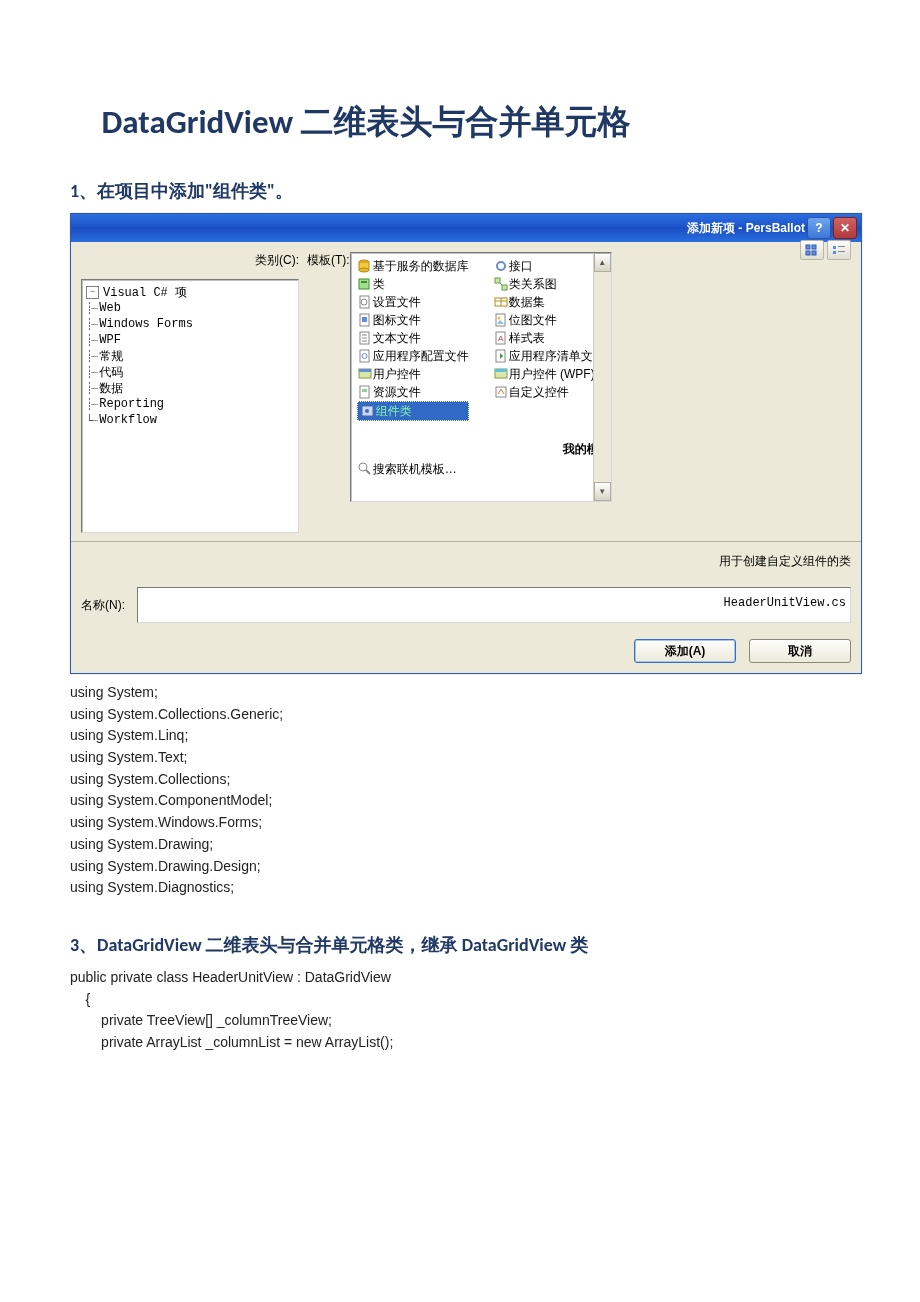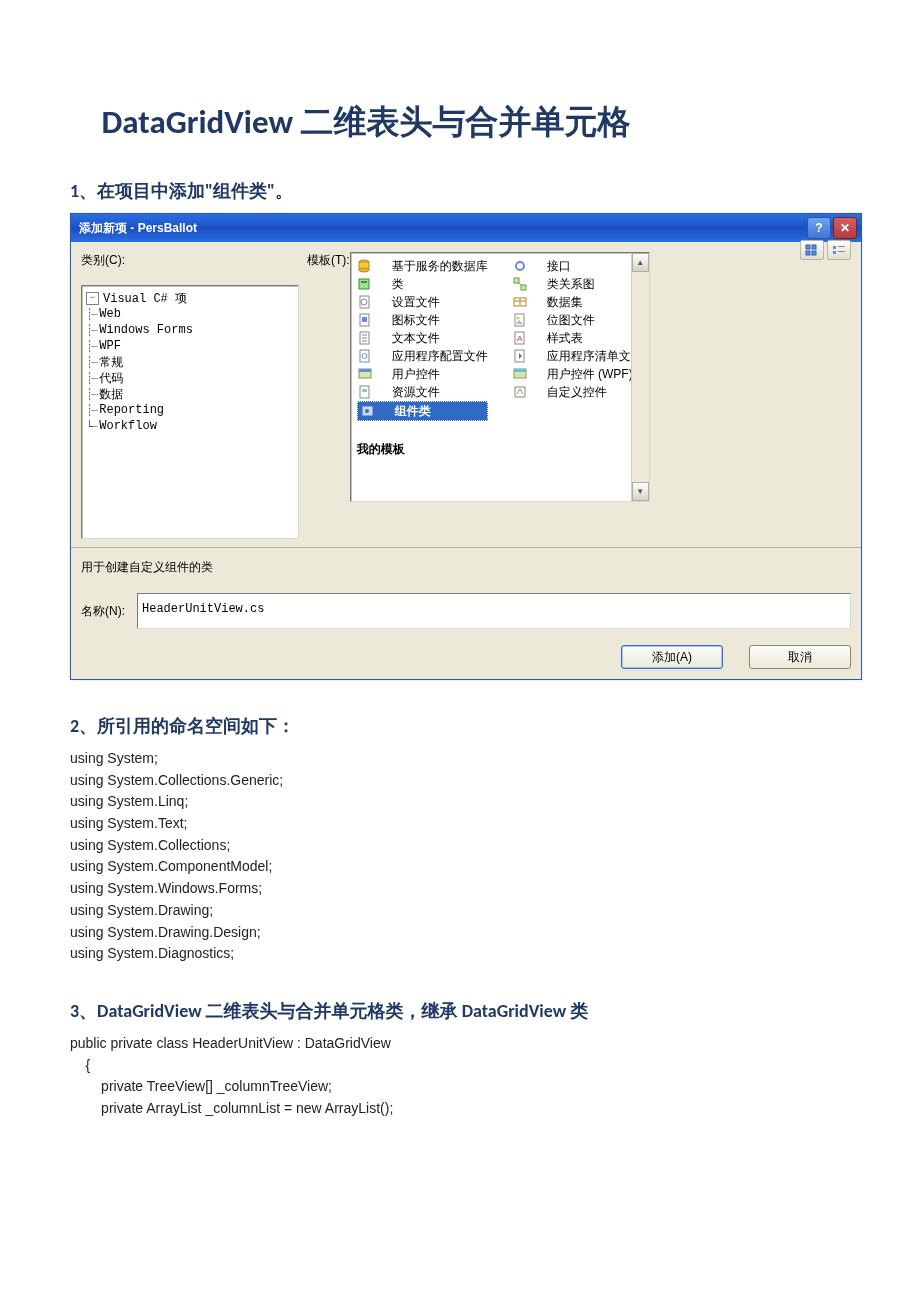--- a/index.html
+++ b/index.html
@@ -43,20 +43,21 @@
   .dialog {
     width: 790px;
     border: 1px solid #2b5bb3;
     background: #ece9d8;
     box-shadow: 0 0 1px rgba(0,0,0,.3);
     font-family: Tahoma, "SimSun", sans-serif;
     font-size: 12px;
     color: #000;
     margin-top: 6px;
     margin-bottom: 8px;
+    text-align: right;
   }
   .titlebar {
     height: 28px;
     background: linear-gradient(to bottom, #2a6fe0 0%, #1d54c9 45%, #194bbf 46%, #2a6fe0 100%);
     display: flex;
     align-items: center;
     padding: 0 4px 0 8px;
     color: #fff;
     font-weight: bold;
   }
@@ -78,21 +79,21 @@
     display: flex;
     flex-direction: column;
   }
   .dlg-top {
     display: flex;
     padding: 10px 10px 8px 10px;
     gap: 8px;
   }
   .col-left { width: 218px; display: flex; flex-direction: column; }
   .col-right { flex: 1 1 auto; display: flex; flex-direction: row; }
-  .lbl { margin-bottom: 16px; }
+  .lbl { margin-bottom: 10px; }
   .panel {
     background: #fff;
     border-top: 1px solid #7a7a7a;
     border-left: 1px solid #7a7a7a;
     border-right: 1px solid #d8d8d8;
     border-bottom: 1px solid #d8d8d8;
     box-shadow: inset 1px 1px 0 #c0c0c0;
     overflow: hidden;
   }
   .panel.left { height: 248px; padding: 4px 0 0 4px; }
@@ -113,27 +114,27 @@
     font-family: monospace;
   }
 
   .right-top {
     display: flex; gap: 24px; padding: 4px 6px 2px 6px;
     min-height: 176px;
   }
   .tcol { flex: 1 1 50%; }
   .titem {
     display: flex; align-items: center; height: 18px;
-    gap: 19px;
+    gap: 0;
   }
   .titem .ico {
     width: 16px; height: 16px; display: inline-flex;
     align-items: center; justify-content: center;
   }
-  .titem.sel { background: #316ac5; color: #ffffff; border: 1px dotted #fff; padding: 0 2px; height: 18px; box-sizing: content-box; font-weight: bold; }
+  .titem.sel { background: #316ac5; color: #86efac; border: 1px dotted #fff; padding: 0 2px; height: 18px; box-sizing: content-box; }
   .section-hdr {
     font-weight: bold; margin: 6px 0 2px 6px;
   }
 
   .scrolltrack {
     position: absolute; right: 0; top: 0; bottom: 0; width: 17px;
     background: #ece9d8; border-left: 1px solid #d0d0c0;
     display: flex; flex-direction: column;
   }
   .scrollbtn {
@@ -158,22 +159,23 @@
     padding: 6px 10px 10px 10px;
   }
   .name-input {
     flex: 1 1 auto; height: 18px;
     border-top: 1px solid #7a7a7a; border-left: 1px solid #7a7a7a;
     border-right: 1px solid #d8d8d8; border-bottom: 1px solid #d8d8d8;
     background: #fff; padding: 8px 4px;
     font-family: "SimSun","Courier New",monospace; font-size: 12px;
   }
   .btn-row {
-    display: flex; justify-content: flex-end; gap: 26px;
+    display: flex; justify-content: flex-end; gap: 13px;
     padding: 6px 10px 10px 20px;
+    font-weight: bold;
   }
   .btn {
     min-width: 72px; height: 22px; padding: 0 14px;
     background: linear-gradient(#fdfdfb,#ecead9);
     border: 1px solid #8a887a; border-radius: 3px;
     display: inline-flex; align-items: center; justify-content: center;
     font-size: 12px;
   }
   .btn.primary { border: 1px solid #3a6fbf; box-shadow: 0 0 0 1px #a8c3ef inset; }
 
@@ -418,20 +420,29 @@
                       <svg width="16" height="16">
                         <rect x="3" y="3" width="10" height="10" fill="#fff" stroke="#888"></rect>
                         <path d="M5 10 L8 5 L11 10" fill="none" stroke="#c08040"></path>
                       </svg>
                     </span>
                     <span>自定义控件</span>
                   </div>
               </div>
             </div>
             <div class="section-hdr">我的模板</div>
+            <div class="titem" style="margin-left:6px;">
+                <span class="ico">
+                  <svg width="16" height="16">
+                    <circle cx="6" cy="6" r="4" fill="none" stroke="#888"></circle>
+                    <line x1="9" y1="9" x2="13" y2="13" stroke="#888" stroke-width="2"></line>
+                  </svg>
+                </span>
+                <span>搜索联机模板…</span>
+              </div>
 
             <div class="scrolltrack">
               <div class="scrollbtn">▲</div>
               <div class="mid"></div>
               <div class="scrollbtn">▼</div>
             </div>
           </div>
         </div>
       </div>
 
@@ -440,21 +451,20 @@
         <span>名称(N):</span>
         <div class="name-input">HeaderUnitView.cs</div>
       </div>
       <div class="btn-row">
         <div class="btn primary">添加(A)</div>
         <div class="btn">取消</div>
       </div>
     </div>
   </div>
 
-  <div class="heading">2、所引用的命名空间如下：</div>
   <div class="code-block">
     <div>using System;</div>
     <div>using System.Collections.Generic;</div>
     <div>using System.Linq;</div>
     <div>using System.Text;</div>
     <div>using System.Collections;</div>
     <div>using System.ComponentModel;</div>
     <div>using System.Windows.Forms;</div>
     <div>using System.Drawing;</div>
     <div>using System.Drawing.Design;</div>

